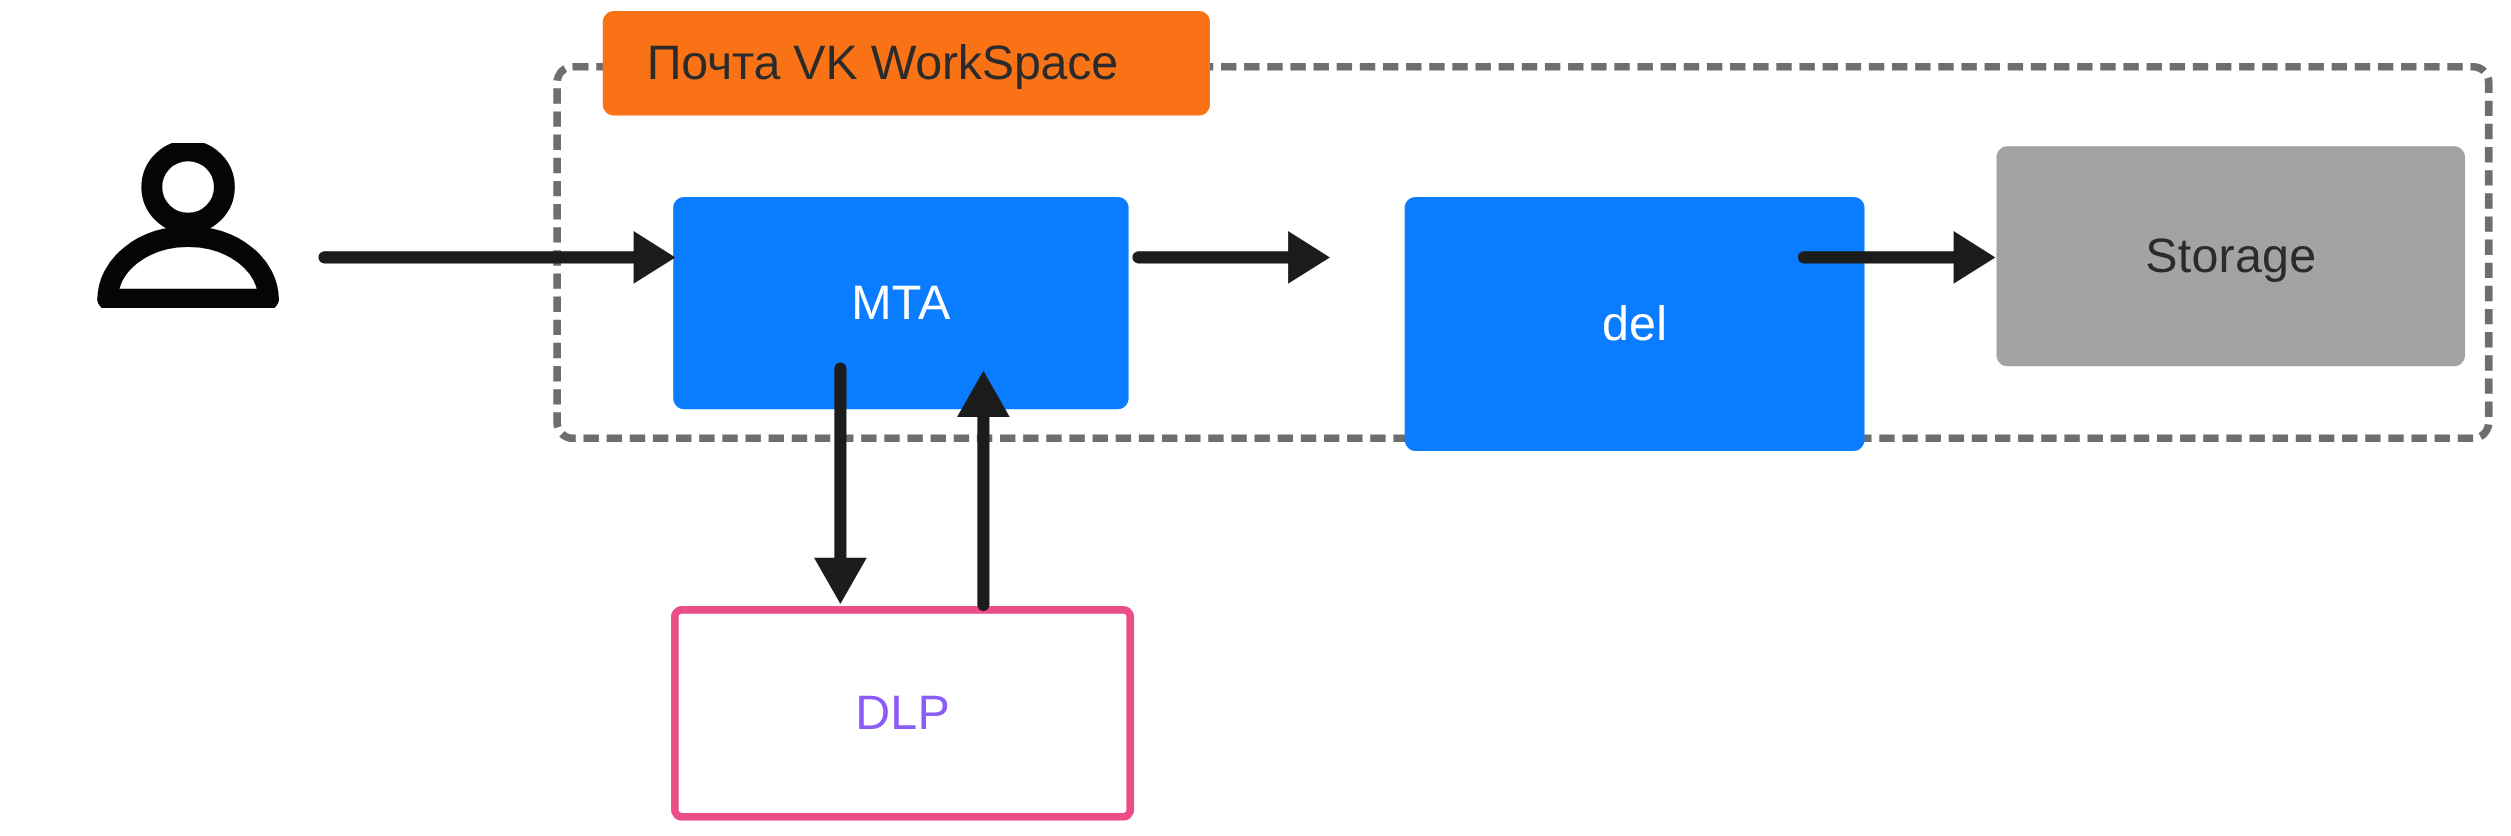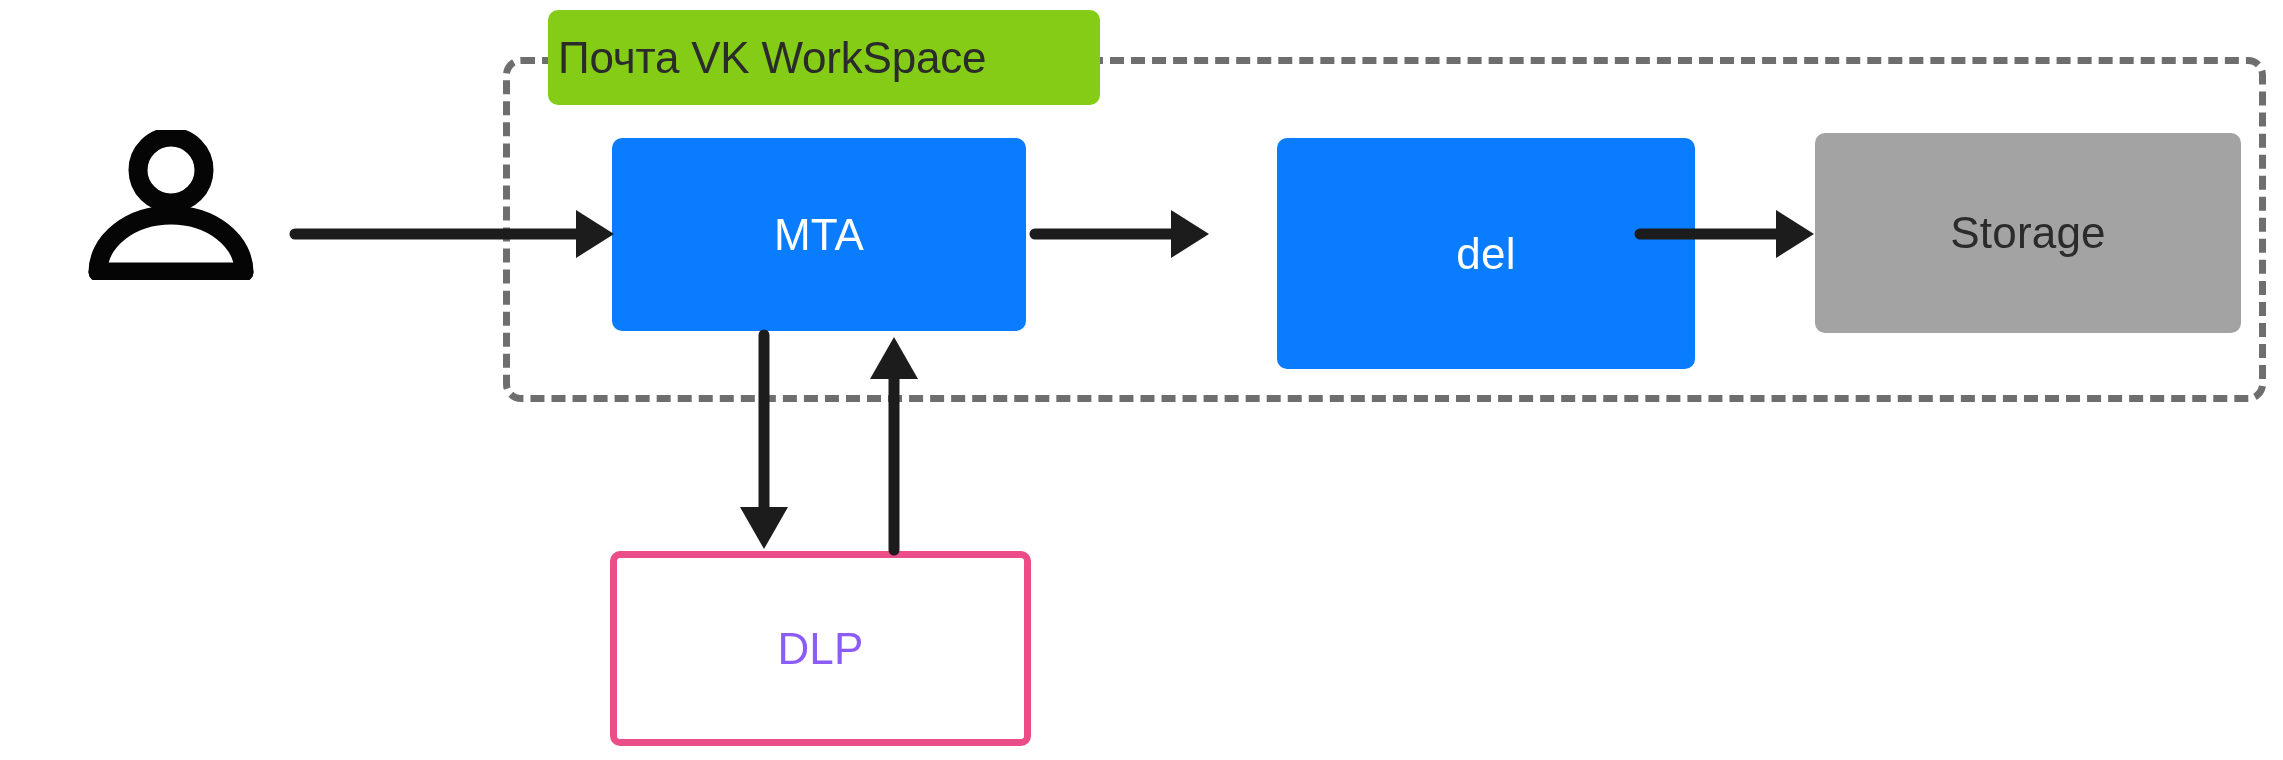--- a/index.html
+++ b/index.html
@@ -29,26 +29,26 @@
     border: 7px dashed #6e6e6e;
     border-radius: 18px;
     box-sizing: border-box;
   }
   .boundary-label {
     position: absolute;
     left: 548px;
     top: 10px;
     width: 552px;
     height: 95px;
-    background: #84cc16;
+    background: #f97316;
     border-radius: 10px;
     display: flex;
     align-items: center;
     justify-content: flex-start;
-    padding-left: 10px;
+    padding-left: 40px;
     box-sizing: border-box;
     color: #2b2b2b;
     font-size: 44px;
     letter-spacing: -0.2px;
     white-space: nowrap;
   }
 
   
   .node {
     position: absolute;
@@ -58,20 +58,21 @@
     justify-content: center;
     border-radius: 10px;
     font-size: 44px;
     letter-spacing: 0.2px;
     white-space: nowrap;
   }
   .node-filled {
     background: #0a7cff;
     color: #ffffff;
     border: none;
+    margin-top: 41px;
   }
   .node-outline-blue {
     background: #a3a3a3;
     color: #2b2b2b;
     border: 2px solid #a3a3a3;
   }
   .node-outline-pink {
     background: #ffffff;
     color: #8b5cf6;
     border: 7px solid #ea4d87;

